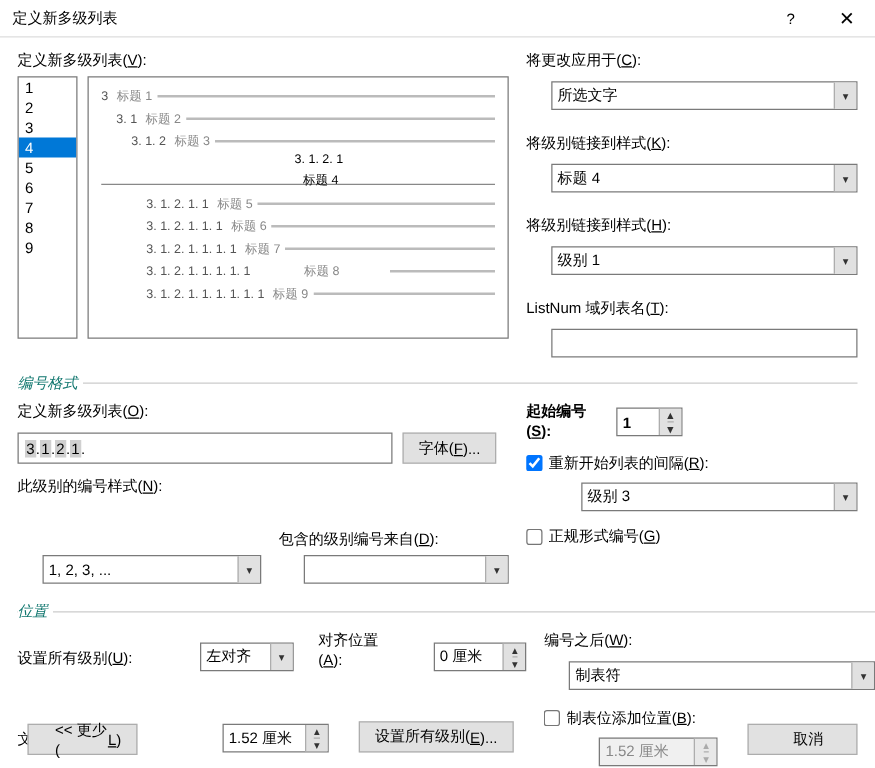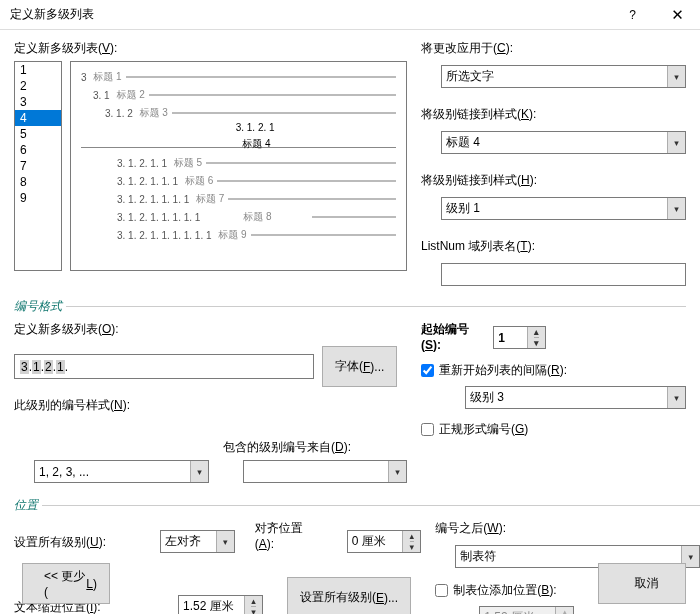--- a/index.html
+++ b/index.html
@@ -122,21 +122,21 @@
     background:#fff;
   }
   .formatbox .seg {
     background:#d0d0d0;
     padding:0 1px;
     margin-right:0px;
   }
   .btn {
     border:1px solid #adadad;
     background:#e1e1e1;
-    height:41px;
+    height:25px;
     padding:0 12px;
     display:inline-flex;
     align-items:center;
     justify-content:center;
   }
   .btn.primary { border:2px solid #0078d7; background:#e1e1e1; }
   fieldset {
     border:none;
     border-top:1px solid #ccc;
     margin:6px 0 2px 0;

